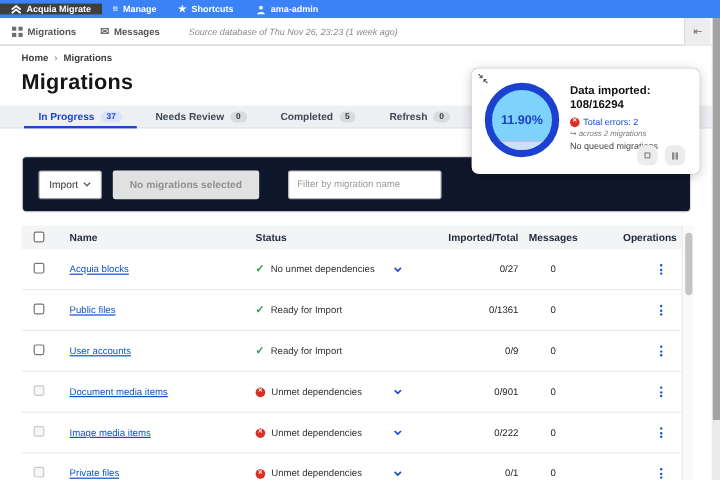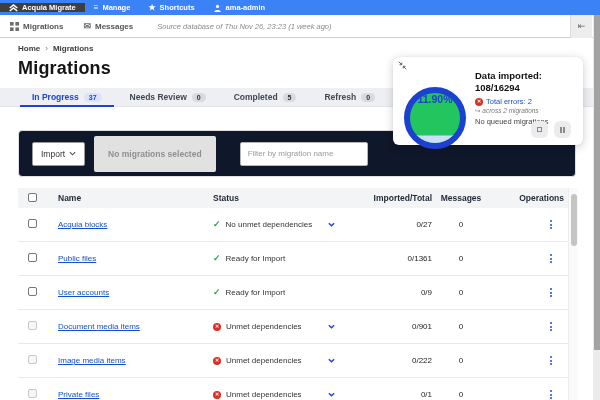--- a/index.html
+++ b/index.html
@@ -33,21 +33,21 @@
   .tab-strip { margin:9px 0 0 -18px; padding-left:18px; height:19px; background:#edeff3; display:flex; align-items:stretch; border-bottom:1px solid #e3e5e9; }
   .tab { display:flex; align-items:center; gap:5px; padding:0 14px; font-size:8.5px; font-weight:bold; color:#3f4854; cursor:pointer; position:relative; }
   .tab .badge { background:#d8dadf; color:#2f2f2f; border-radius:7px; padding:1px 5px; font-size:7px; font-weight:bold; }
   .tab.active { color:#1a46cf; }
   .tab.active .badge { background:#d9e4fb; color:#1a46cf; }
   .tab.active::after { content:""; position:absolute; left:2px; right:2px; bottom:-1px; height:2.5px; background:#1a46cf; }
 
   
   .actions-wrap { margin-top:23px; width:558px; height:47px; border:1px solid #e0e0e3; border-radius:4px; background:#0f172a; display:flex; align-items:center; padding:0 13px; }
   .btn-import { height:24px; background:#fff; border:1px solid #9a9a9a; border-radius:2px; font-size:8.5px; color:#333; padding:0 8px; display:flex; align-items:center; gap:4px; cursor:pointer; font-family:inherit; }
-  .btn-disabled { height:36px; margin-left:9px; background:#e1e1e2; border:none; border-radius:2px; font-size:8.5px; font-weight:bold; color:#8f8f8f; padding:0 14px; font-family:inherit; }
+  .btn-disabled { height:24px; margin-left:9px; background:#e1e1e2; border:none; border-radius:2px; font-size:8.5px; font-weight:bold; color:#8f8f8f; padding:0 14px; font-family:inherit; }
   .filter-input { margin-left:24px; width:128px; height:24px; border:1px solid #b5b5b5; border-radius:2px; font-size:8px; padding:0 7px; color:#333; font-family:inherit; }
   .filter-input::placeholder { color:#9a9a9a; }
   .chev-svg { width:7px; height:5px; }
 
   
   .table-wrap { margin-top:11px; width:560px; position:relative; }
   .tbl { width:550px; }
   .t-head { display:flex; align-items:center; height:20px; background:#f3f4f6; font-size:8.5px; font-weight:bold; color:#1f2937; }
   .t-row { display:flex; align-items:center; height:34px; border-bottom:1px solid #e8e8e8; background:#fff; font-size:8px; }
   .c-check { width:40px; padding-left:10px; }
@@ -70,21 +70,21 @@
   .dots { display:flex; flex-direction:column; gap:1.5px; cursor:pointer; }
   .dots i { width:2px; height:2px; border-radius:50%; background:#1550cc; }
 
   
   .tbl-scroll { position:absolute; top:0; right:0; width:10px; height:214px; background:#fafafa; border-left:1px solid #ececec; }
   .tbl-thumb { position:absolute; top:6px; left:2px; width:6px; height:52px; background:#c4c4c4; border-radius:3px; }
 
   
   .card { position:absolute; left:393px; top:57px; width:190px; height:88px; background:#fff; border-radius:6px; box-shadow:0 2px 10px rgba(0,0,0,.20), 0 0 1px rgba(0,0,0,.15); z-index:20; }
   .card-collapse { position:absolute; left:5px; top:4px; width:9px; height:9px; }
-  .ring { position:absolute; left:11px; top:30px; width:62px; height:62px; border:6.5px solid #1c40cf; border-radius:50%; overflow:hidden; background:#22c55e; display:flex; align-items:flex-start; justify-content:center; }
+  .ring { position:absolute; left:11px; top:12px; width:62px; height:62px; border:6.5px solid #1c40cf; border-radius:50%; overflow:hidden; background:#7dd3fc; display:flex; align-items:center; justify-content:center; }
   .ring-fill { position:absolute; left:0; right:0; bottom:0; height:8px; background:#cfdef7; border-top:1px solid #9ab5ea; }
   .ring-pct { position:relative; color:#1c40cf; font-weight:bold; font-size:10.5px; z-index:2; }
   .card-body { position:absolute; left:82px; top:13px; width:104px; }
   .ci-title { font-size:9.5px; font-weight:bold; color:#111; line-height:12px; }
   .ci-value { font-size:9.5px; font-weight:bold; color:#111; line-height:12px; }
   .err-row { margin-top:3px; display:flex; align-items:center; gap:3px; }
   .err-link { color:#1550cc; font-size:7.5px; text-decoration:none; }
   .err-scope { margin-top:1px; font-size:6.5px; font-style:italic; color:#7a7a7a; }
   .err-scope .arrow { font-style:normal; }
   .queue-note { margin-top:2px; font-size:7.5px; color:#444; }

